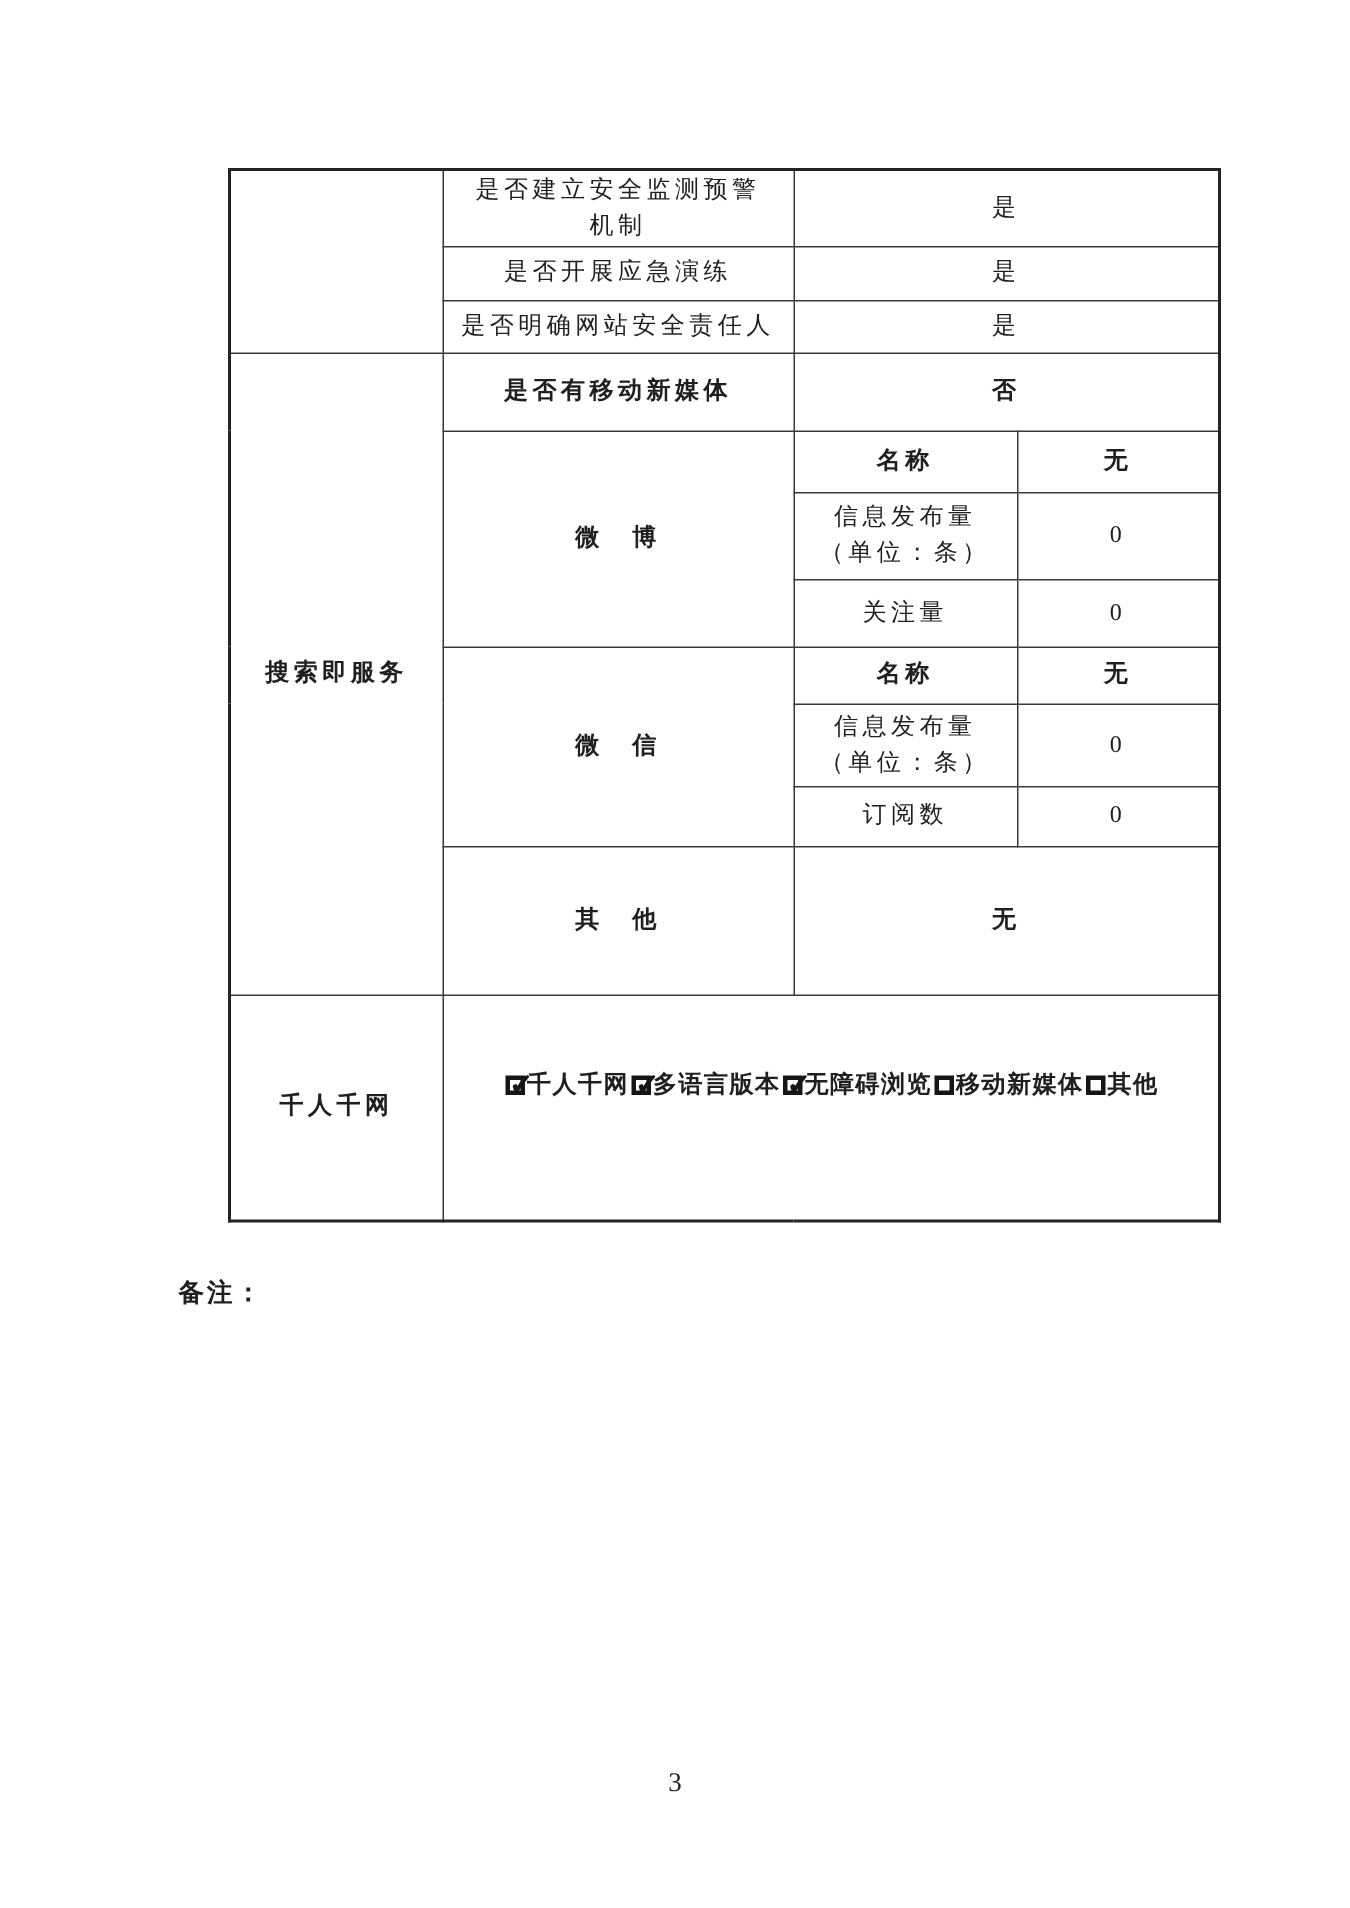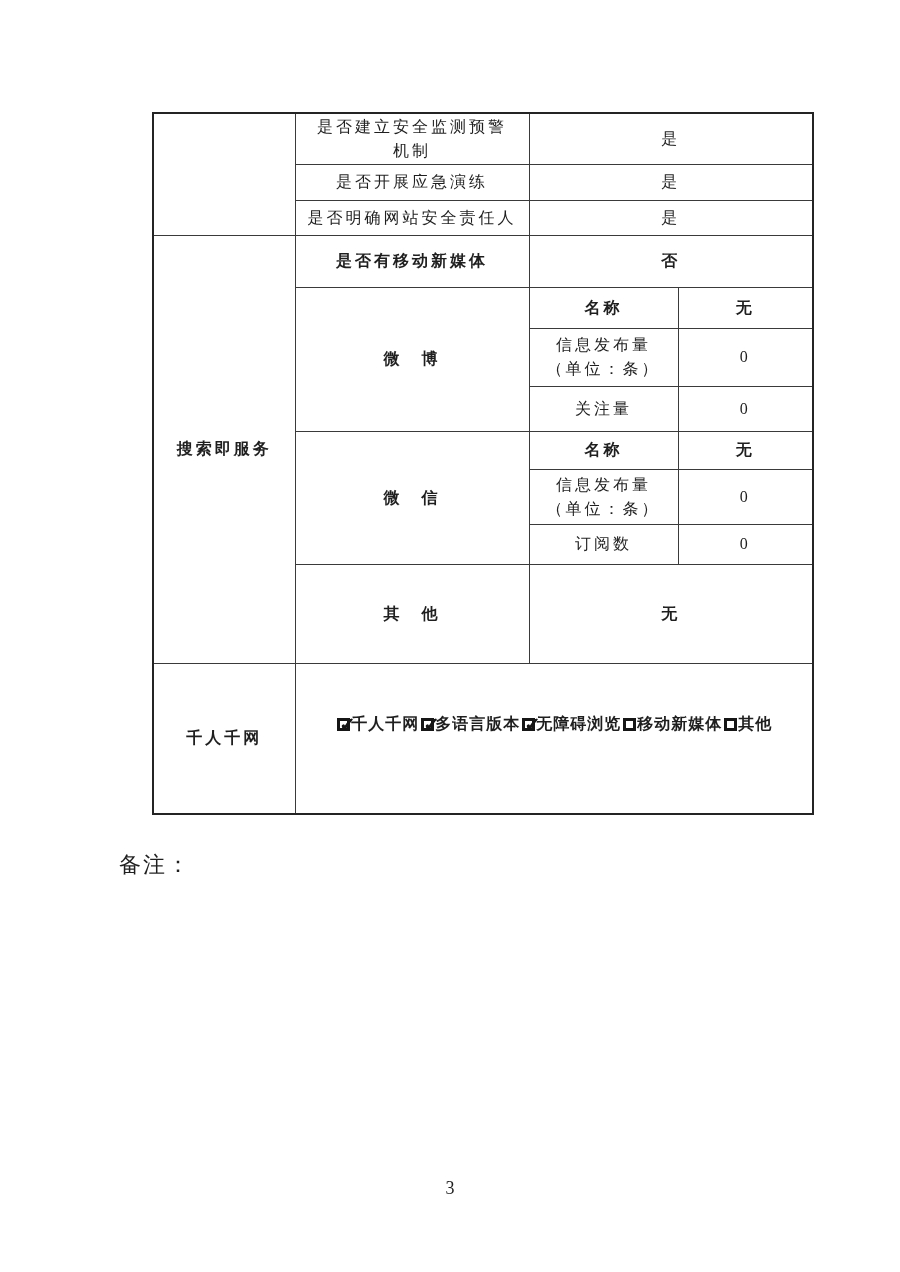--- a/index.html
+++ b/index.html
@@ -65,22 +65,22 @@
     font-weight: 900;
     color: #161616;
     text-shadow: 0.6px 0 0 #161616;
   }
 
   
   .notes {
     position: absolute;
     left: 119px;
     top: 850px;
-    font-size: 22px;
-    font-weight: 400;
+    font-size: 17px;
+    font-weight: 700;
     letter-spacing: 2px;
   }
   .pageno {
     position: absolute;
     left: 0;
     top: 1178px;
     width: 100%;
     text-align: center;
     font-size: 18px;
   }

